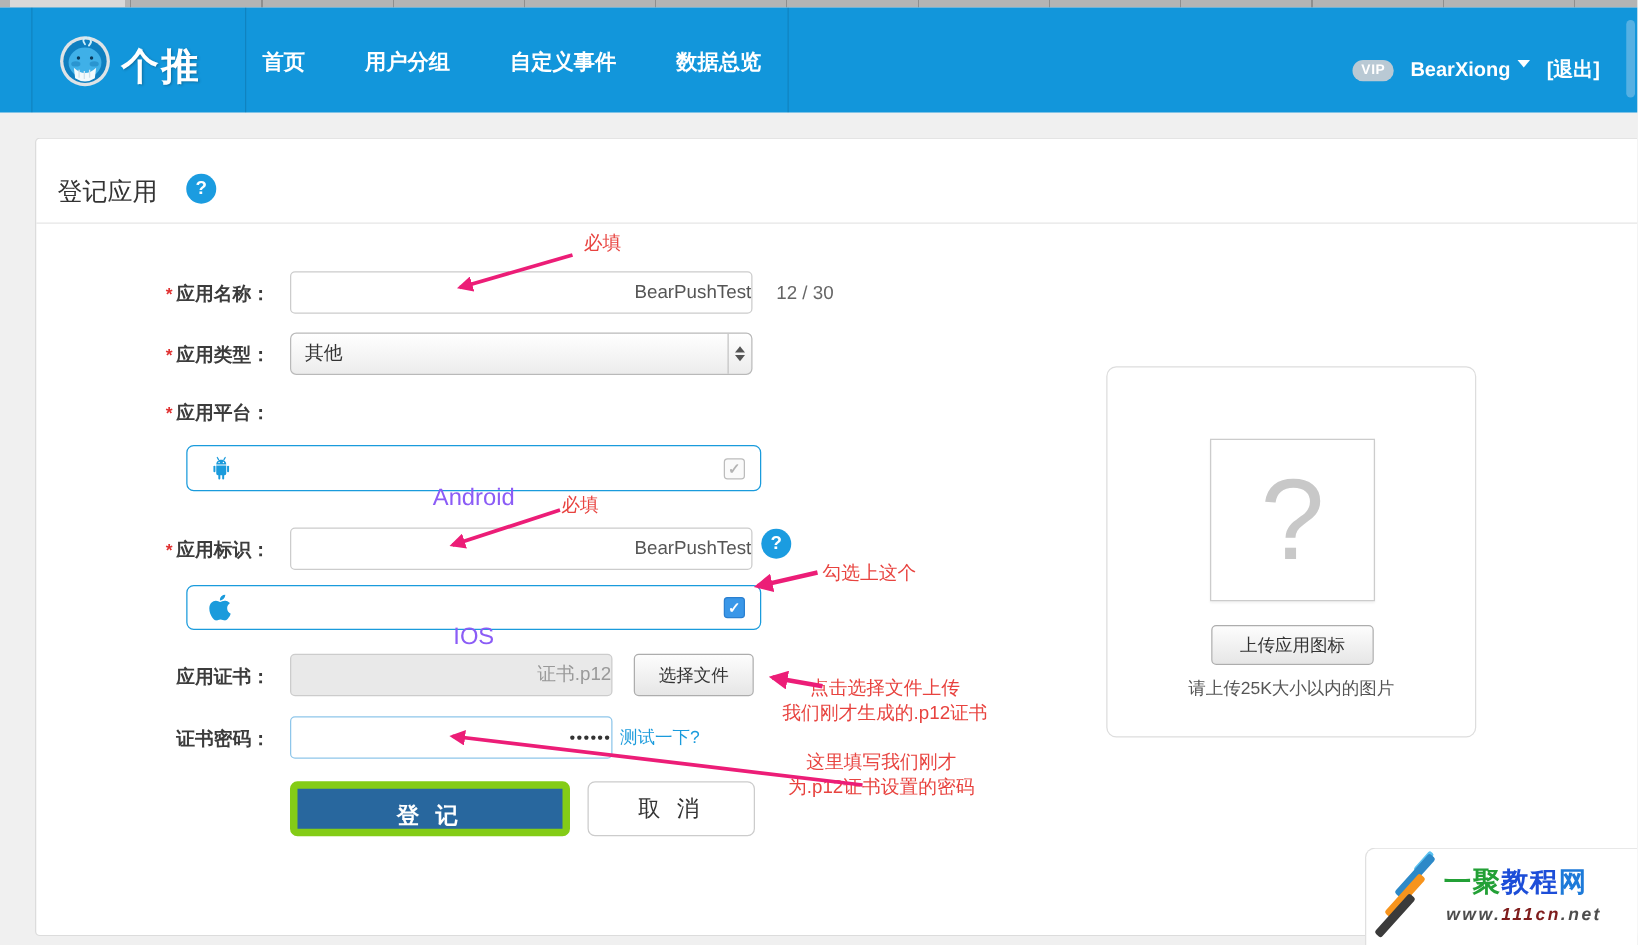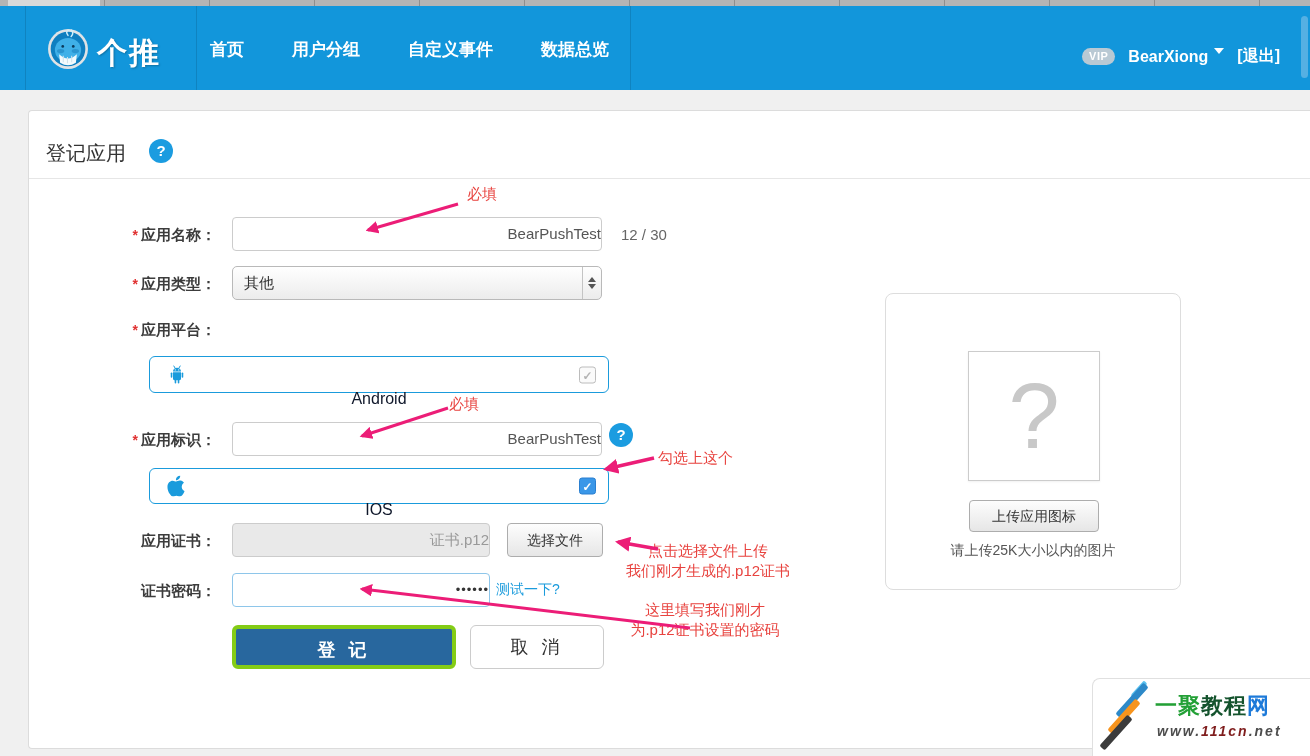--- a/index.html
+++ b/index.html
@@ -47,33 +47,33 @@
   .select { position:absolute; left:203px; top:155px; width:370px; height:34px; border:1px solid #b9b9b9;
     border-radius:5px; background:linear-gradient(#ffffff,#ececec); font-size:15px; color:#333;
     line-height:32px; padding-left:11px; cursor:pointer; }
   .select .stepper { position:absolute; right:0; top:0; width:19px; height:32px; border-left:1px solid #c4c4c4;
     display:flex; flex-direction:column; align-items:center; justify-content:center; gap:2px; }
   .tri-up { width:0; height:0; border-left:4px solid transparent; border-right:4px solid transparent; border-bottom:5px solid #555; }
   .tri-dn { width:0; height:0; border-left:4px solid transparent; border-right:4px solid transparent; border-top:5px solid #555; }
 
   .platform-box { position:absolute; left:120px; width:460px; border:1px solid #1a9bdc; border-radius:6px;
     background:#fff; display:flex; align-items:center; cursor:pointer; }
-  .platform-box .plabel { position:absolute; left:0; right:0; text-align:center; color:#0f172a; font-size:16px;margin-top:48px; }
+  .platform-box .plabel { position:absolute; left:0; right:0; text-align:center; color:#8b5cf6; font-size:19px;margin-top:48px; }
   .platform-icon { position:absolute; left:17px; top:50%; transform:translateY(-50%); display:flex; }
   .checkbox { position:absolute; right:12px; top:50%; transform:translateY(-50%); width:17px; height:17px;
     border-radius:3px; text-align:center; font-size:12px; font-weight:bold; line-height:16px; }
   .cb-disabled { border:1px solid #bcbcbc; background:#fafafa; color:#b3b3b3; }
   .cb-checked { border:1px solid #2a7fd0; background:#3a97e8; color:#fff; }
 
   .file-btn, .upload-btn { position:absolute; border:1px solid #adadad; border-radius:4px;
     background:linear-gradient(#fdfdfd,#e6e6e6); font-size:14px; color:#333; text-align:center; cursor:pointer; }
   .link { position:absolute; color:#1a9bdc; font-size:14px; cursor:pointer; }
 
   .btn-submit { position:absolute; left:203px; top:514px; width:224px; height:44px; background:#28679e;
-    border:4px solid #84cc16; border-radius:6px; color:#fff; font-size:18px; font-weight:bold;
+    border:6px solid #84cc16; border-radius:6px; color:#fff; font-size:18px; font-weight:bold;
     text-align:center; line-height:42px; letter-spacing:4px; cursor:pointer; }
   .btn-cancel { position:absolute; left:441px; top:514px; width:134px; height:44px; background:#fff;
     border:1px solid #ccc; border-radius:6px; color:#333; font-size:18px; text-align:center;
     line-height:42px; letter-spacing:4px; cursor:pointer; }
 
   
   .upload-panel { position:absolute; left:856px; top:182px; width:296px; height:297px;
     border:1px solid #ddd; border-radius:8px; background:#fff; }
   .icon-placeholder { position:absolute; left:82px; top:57px; width:132px; height:130px;
     border:1px solid #ccc; background:#fff; box-shadow:0 1px 2px rgba(0,0,0,.06);
@@ -88,21 +88,21 @@
 
   
   .watermark { position:absolute; left:1092px; top:678px; width:218px; height:78px; background:#fff;
     border:1px solid #e0e0e0; border-right:none; border-bottom:none; border-radius:8px 0 0 0; }
   .wm-slash { position:absolute; border-radius:2px; transform:rotate(-48deg); }
   .wm1 { left:36px; top:8px;  width:20px; height:5px; background:#5bc2f0; }
   .wm2 { left:18px; top:18px; width:42px; height:7px; background:#2d89c8; }
   .wm3 { left:10px; top:34px; width:42px; height:7px; background:#f7941d; }
   .wm4 { left:2px;  top:50px; width:42px; height:7px; background:#3b3b3b; }
   .wm-title { position:absolute; left:62px; top:12px; font-size:22px; font-weight:bold; letter-spacing:1px; }
-  .wm-g { color:#23a036; } .wm-r { color:#14532d; } .wm-b { color:#1d7ad9; }
+  .wm-g { color:#23a036; } .wm-r { color:#1d4ed8; } .wm-b { color:#1d7ad9; }
   .wm-url { position:absolute; left:64px; top:44px; font-size:14px; font-weight:bold; font-style:italic; letter-spacing:2px; }
   .wm-dark { color:#4d4d4d; } .wm-red { color:#7f1d1d; }
 </style>
 </head>
 <body>
 
 <div id="app">
 
   <div class="tab-strip">
     <div class="active-tab"></div>

